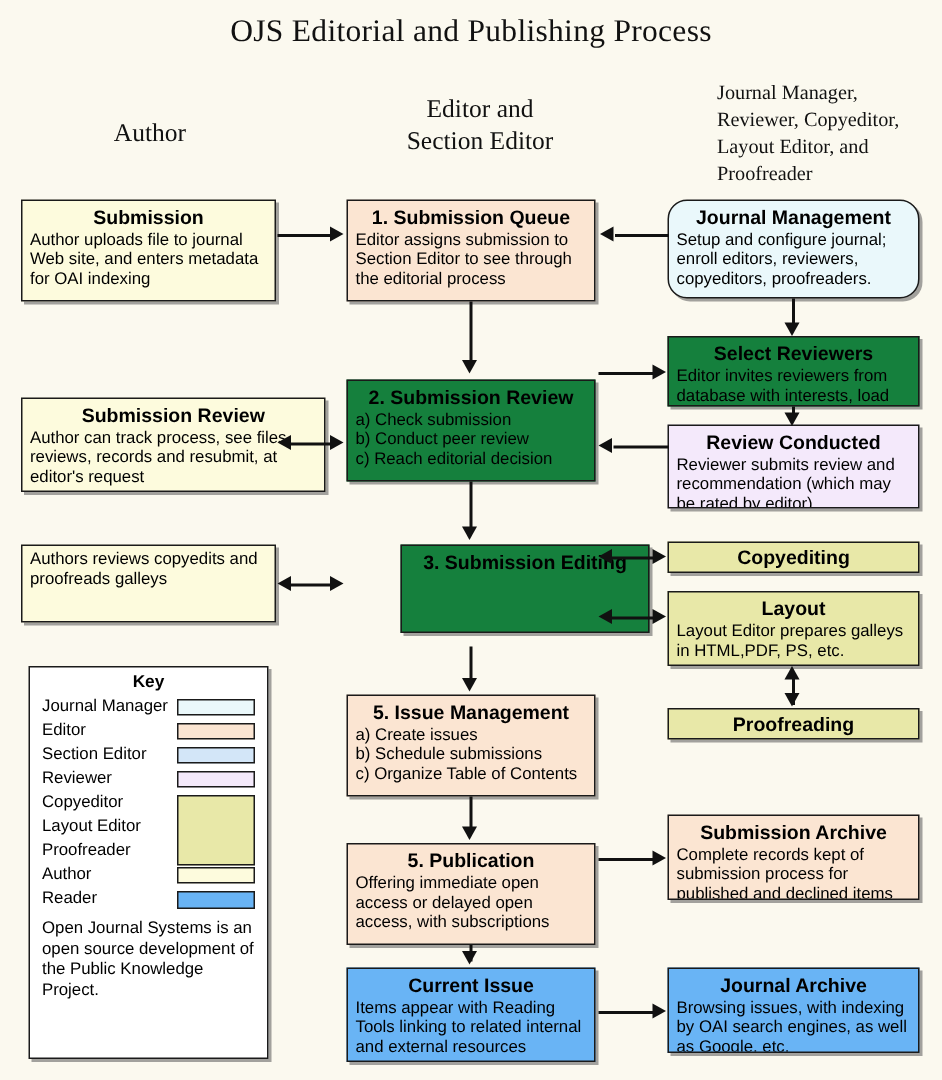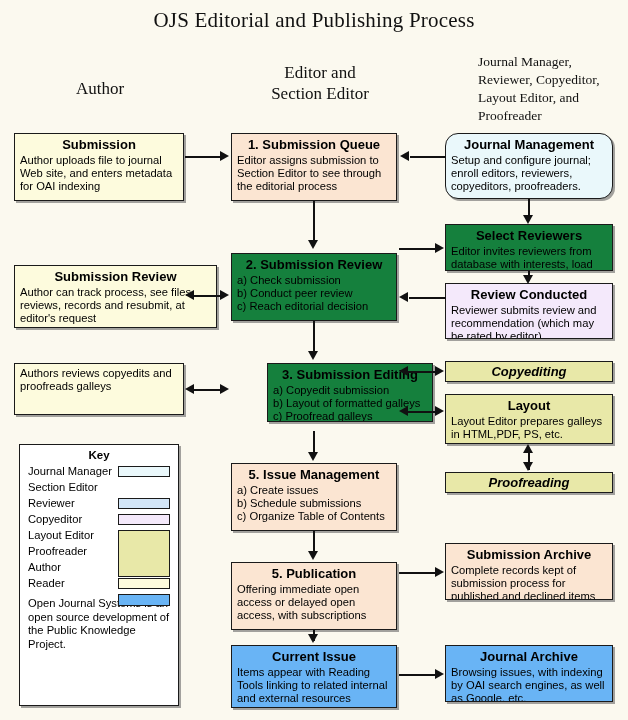--- a/index.html
+++ b/index.html
@@ -37,21 +37,21 @@
     line-height:1.2;
     color:#000;
     overflow:hidden;
   }
   .box .bt{
     display:block;font-weight:bold;text-align:center;
     font-size:13px;margin-bottom:1px;white-space:nowrap;
   }
   .box .bd{display:block;text-align:left;}
   .box.titleonly{display:flex;align-items:center;justify-content:center;padding:0;}
-  .box.titleonly .bt{margin:0;font-style:italic;}
+  .box.titleonly .bt{margin:0;}
 
   
   .f-author        {background:#fdfbdd;}
   .f-editor        {background:#fbe5d2;}
   .f-section       {background:#15803d;}
   .f-reviewer      {background:#f4e9fb;}
   .f-journalmgr    {background:#eaf8fb;border-radius:13px;}
   .f-production    {background:#e8e8a8;}
   .f-reader        {background:#69b4f5;}
 
@@ -110,20 +110,24 @@
   </div>
 
   <div class="keybox" style="left:19px;top:444px;width:160px;height:262px;">
     <div class="key-title">Key</div>
     <div class="key-rows">
       <div class="key-row">
         <span>Journal Manager</span>
         <span class="sw" style="top:3px;height:11px;background:#eaf8fb;"></span>
       </div>
       <div class="key-row">
+        <span>Editor</span>
+        <span class="sw" style="top:19px;height:11px;background:#fbe5d2;"></span>
+      </div>
+      <div class="key-row">
         <span>Section Editor</span>
         <span class="sw" style="top:35px;height:11px;background:#d3e6f8;"></span>
       </div>
       <div class="key-row">
         <span>Reviewer</span>
         <span class="sw" style="top:51px;height:11px;background:#f4e9fb;"></span>
       </div>
       <div class="key-row">
         <span>Copyeditor</span>
         <span class="sw" style="top:67px;height:47px;background:#e8e8a8;"></span>
@@ -153,23 +157,20 @@
 
   <div class="box f-section" style="left:231px;top:253px;width:166px;height:68px;">
     <span class="bt">2. Submission Review</span>
     <span class="bd" style="white-space:pre-line;">a) Check submission
 b) Conduct peer review
 c) Reach editorial decision</span>
   </div>
 
   <div class="box f-section" style="left:231px;top:363px;width:166px;height:59px;margin-left:36px;">
     <span class="bt">3. Submission Editing</span>
-    <span class="bd" style="white-space:pre-line;">a) Copyedit submission
-b) Layout of formatted galleys
-c) Proofread galleys</span>
   </div>
 
   <div class="box f-editor" style="left:231px;top:463px;width:166px;height:68px;">
     <span class="bt">5. Issue Management</span>
     <span class="bd" style="white-space:pre-line;">a) Create issues
 b) Schedule submissions
 c) Organize Table of Contents</span>
   </div>
 
   <div class="box f-editor" style="left:231px;top:562px;width:166px;height:68px;">

